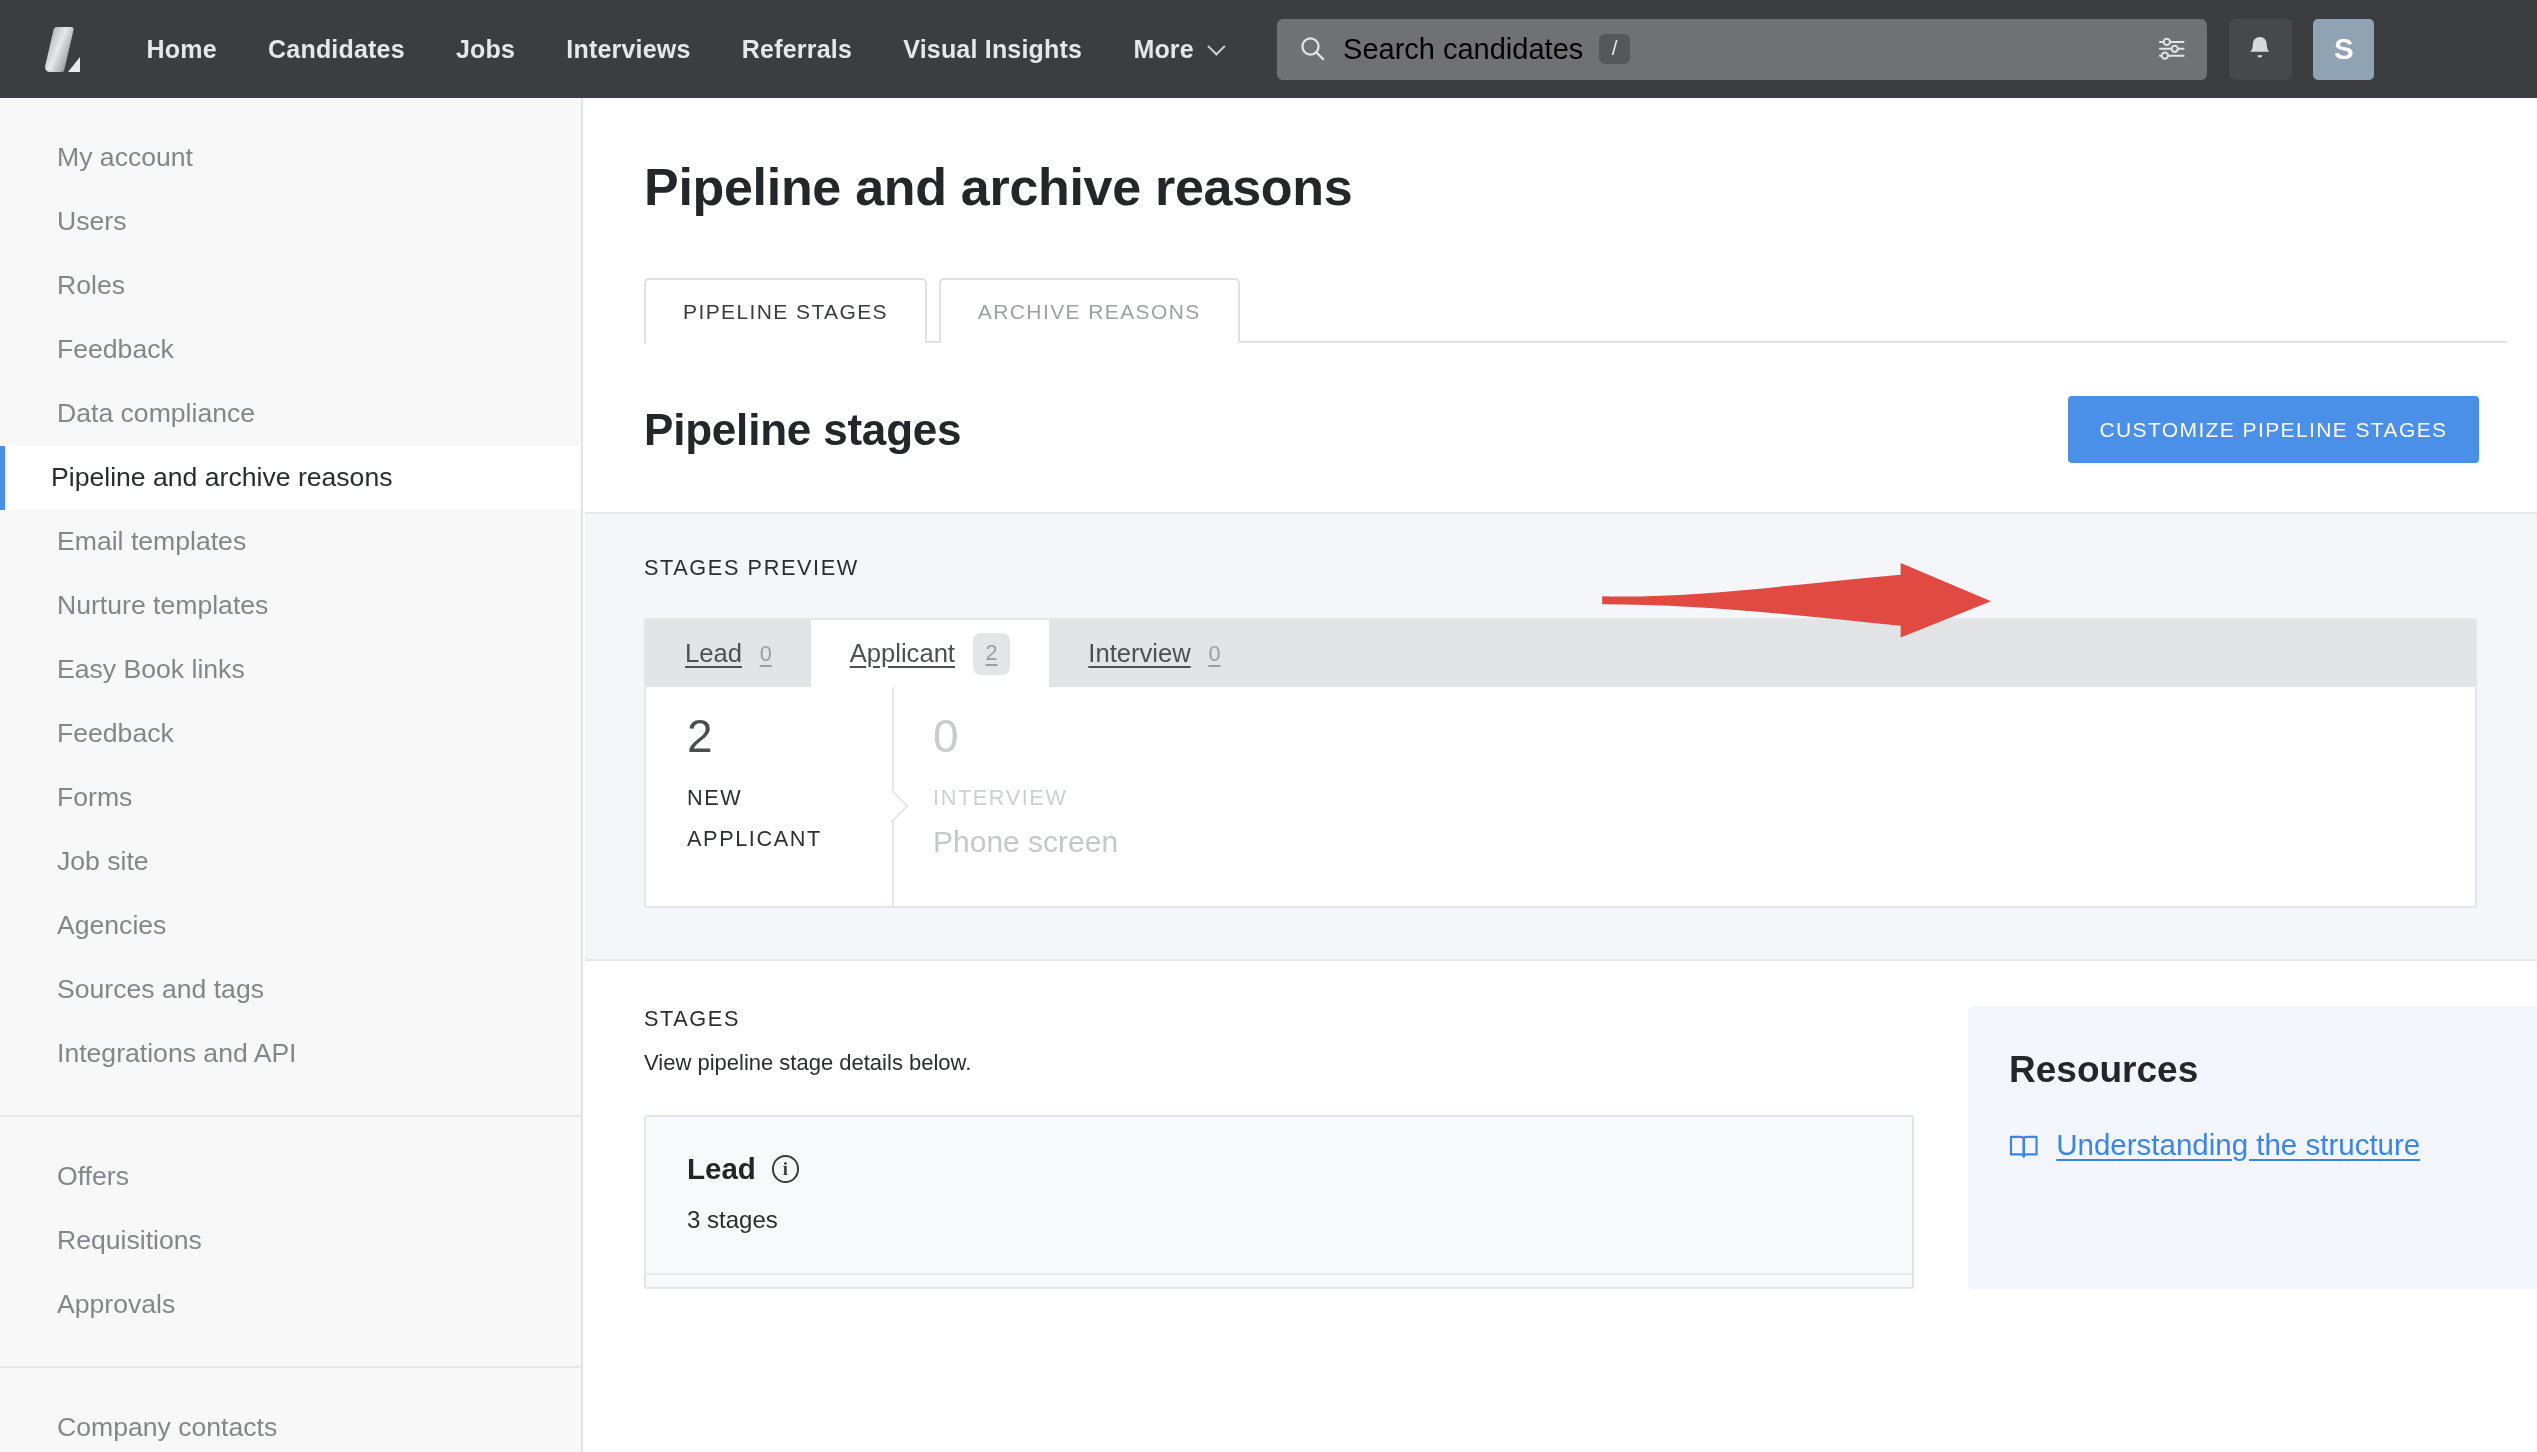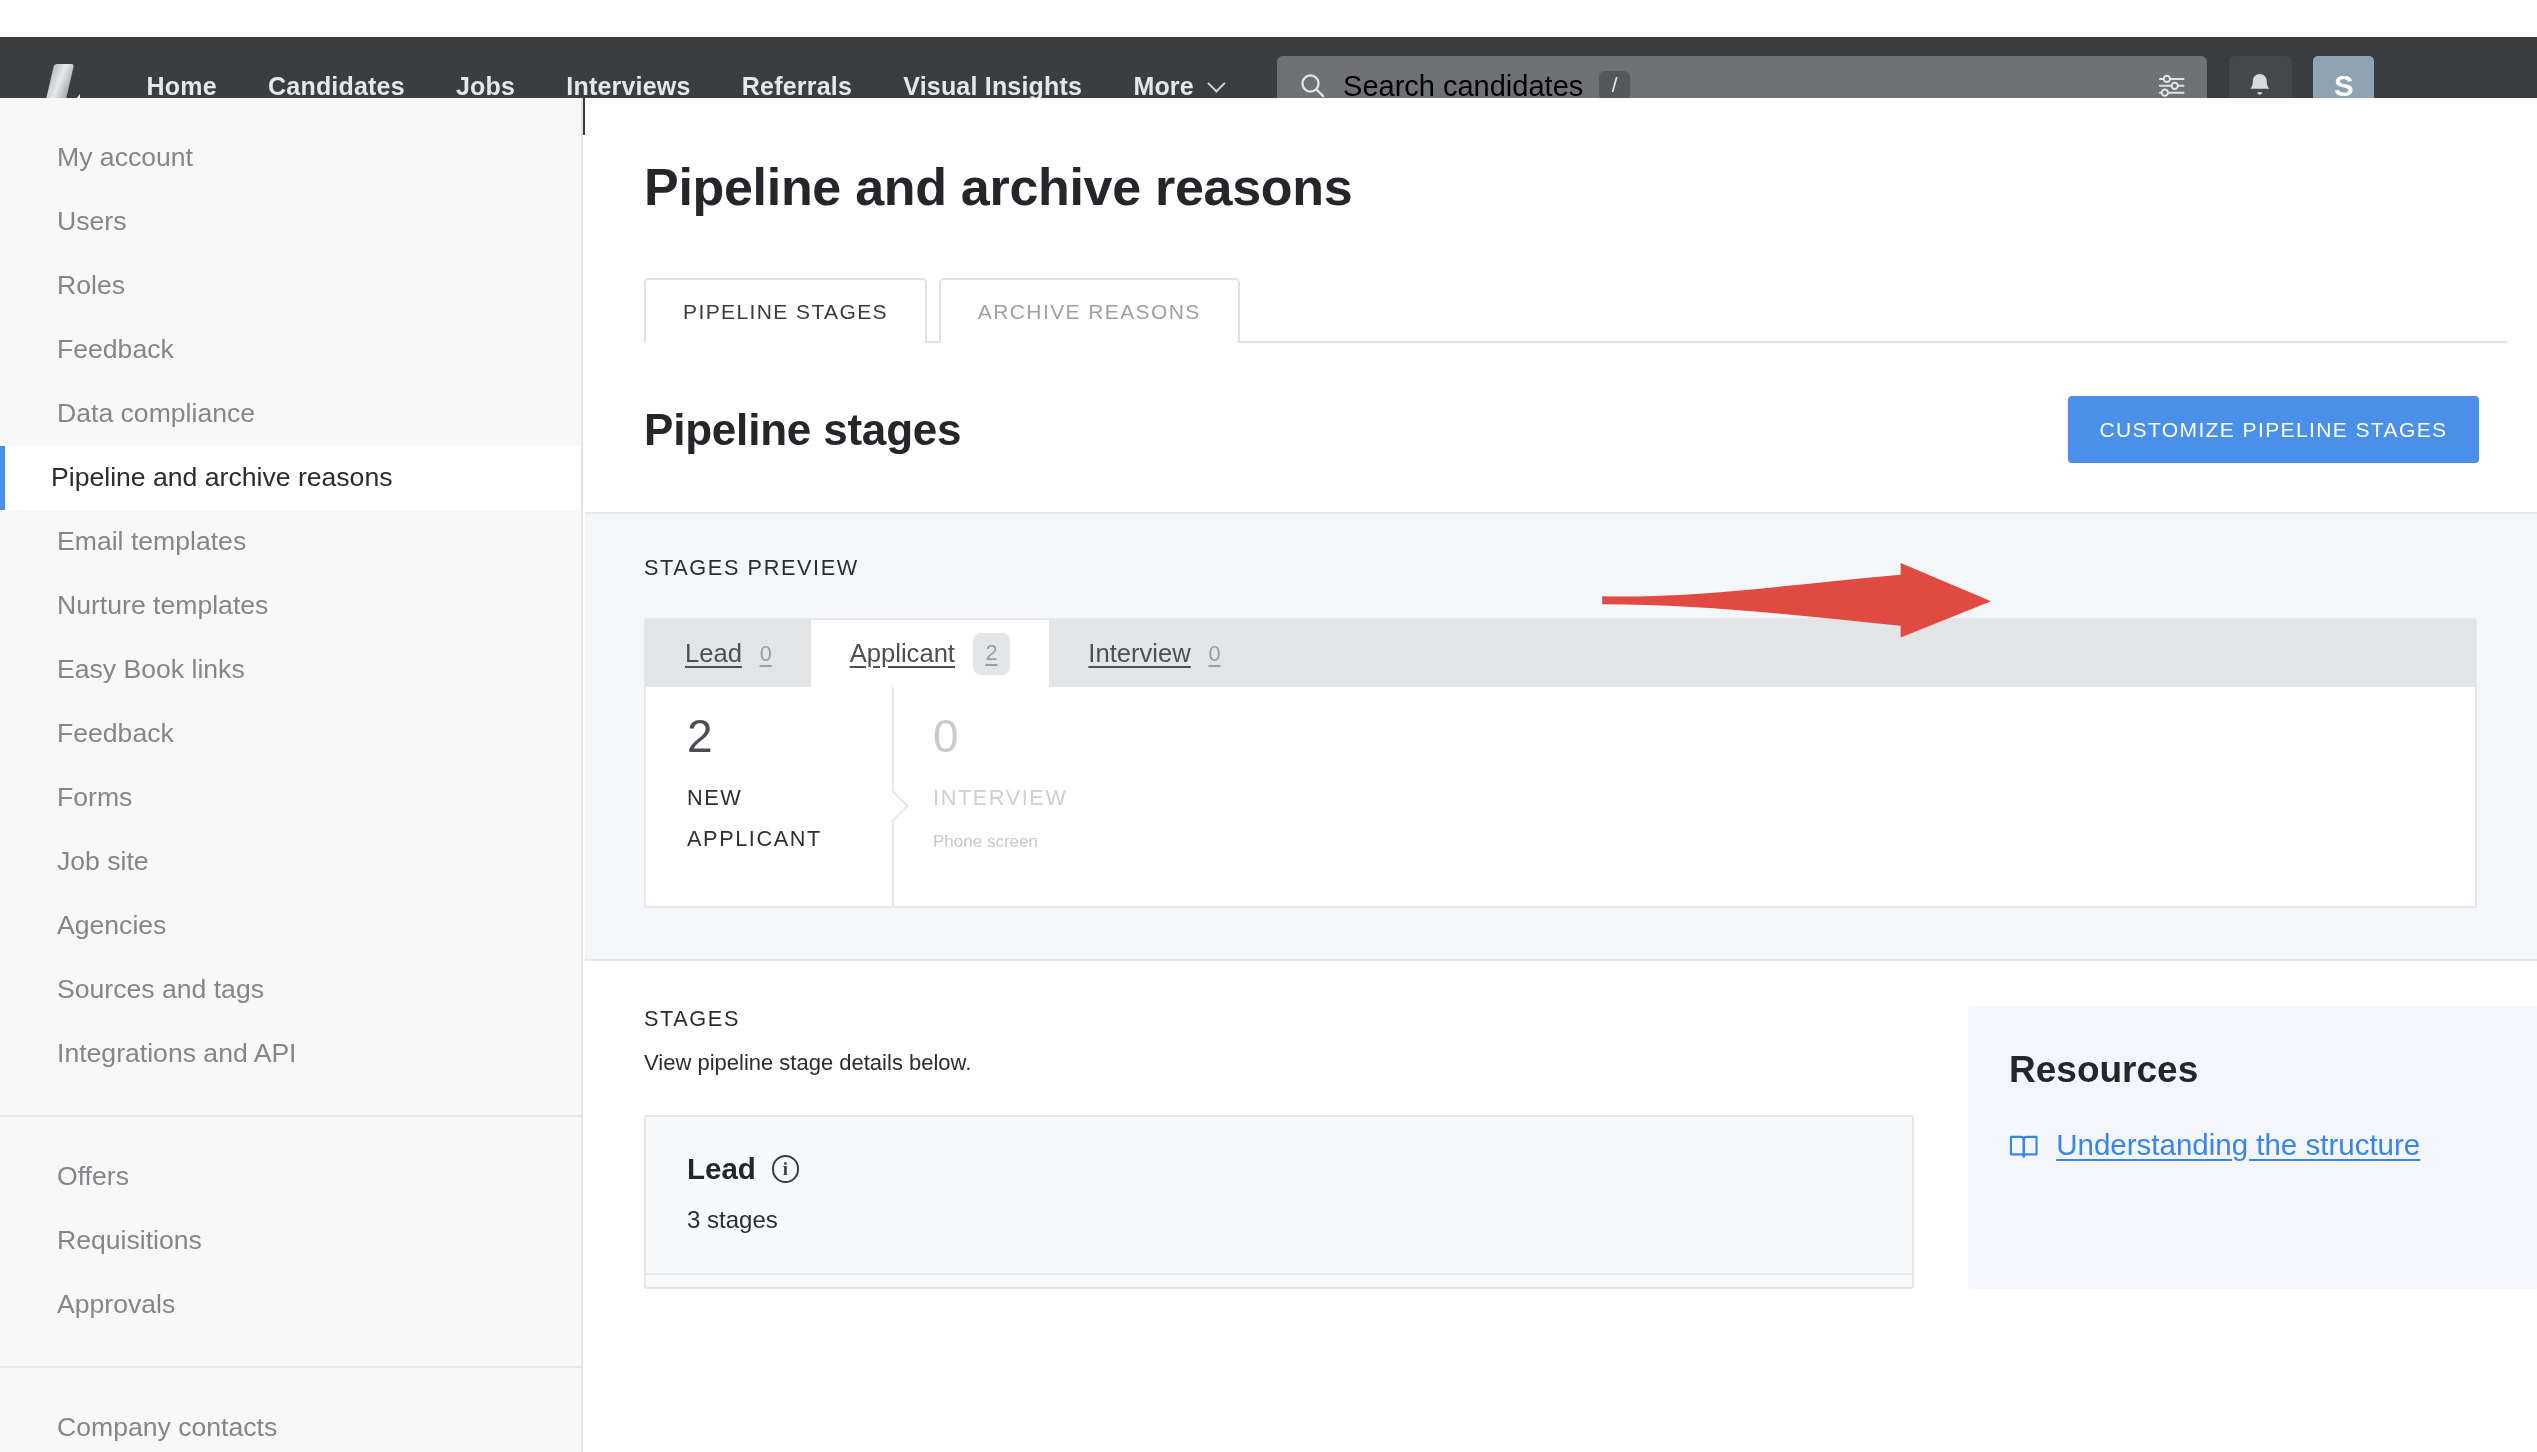--- a/index.html
+++ b/index.html
@@ -10,21 +10,20 @@
     font-family: "Liberation Sans", sans-serif;
   }
 
   
   .topnav {
     position: absolute; top: 0; left: 0;
     width: 2538px; height: 98px;
     background: #3c3d40;
     display: flex; align-items: center;
     padding: 0 37px 0 39px;
-    margin-top: 37px;
   }
   .brand-logo {
     width: 45px; height: 49px;
     position: relative; flex: 0 0 auto;
     margin-right: 37px;
   }
   .brand-logo .slash {
     position: absolute; left: 9.8px; top: 2px;
     width: 19.7px; height: 45px;
     background: linear-gradient(100deg, #b9bcc0 0%, #e7e9ea 45%, #9a9ea3 100%);
@@ -272,22 +271,22 @@
   .pnum { font-size: 46px; color: #4b4d51; line-height: 1; }
   .pnum.muted { color: #c9cbce; }
   .plabel {
     margin-top: 25.6px;
     font-size: 21.7px; letter-spacing: 1.6px;
     color: #2e2f32;
   }
   .plabel.muted { color: #cdcfd2; }
   .plabel2 { margin-top: 15.7px; }
   .psub {
-    margin-top: 21px;
-    font-size: 17px; color: #c5c7ca;
+    margin-top: 14px;
+    font-size: 30px; color: #c5c7ca;
   }
 
   
   .stages-sec { padding: 45px 0 0 59px; display: flex; }
   .stages-left { width: 1270px; }
   .stages-desc {
     margin-top: 17.7px;
     font-size: 22px; color: #2c2d30;
   }
   .stage-card {

